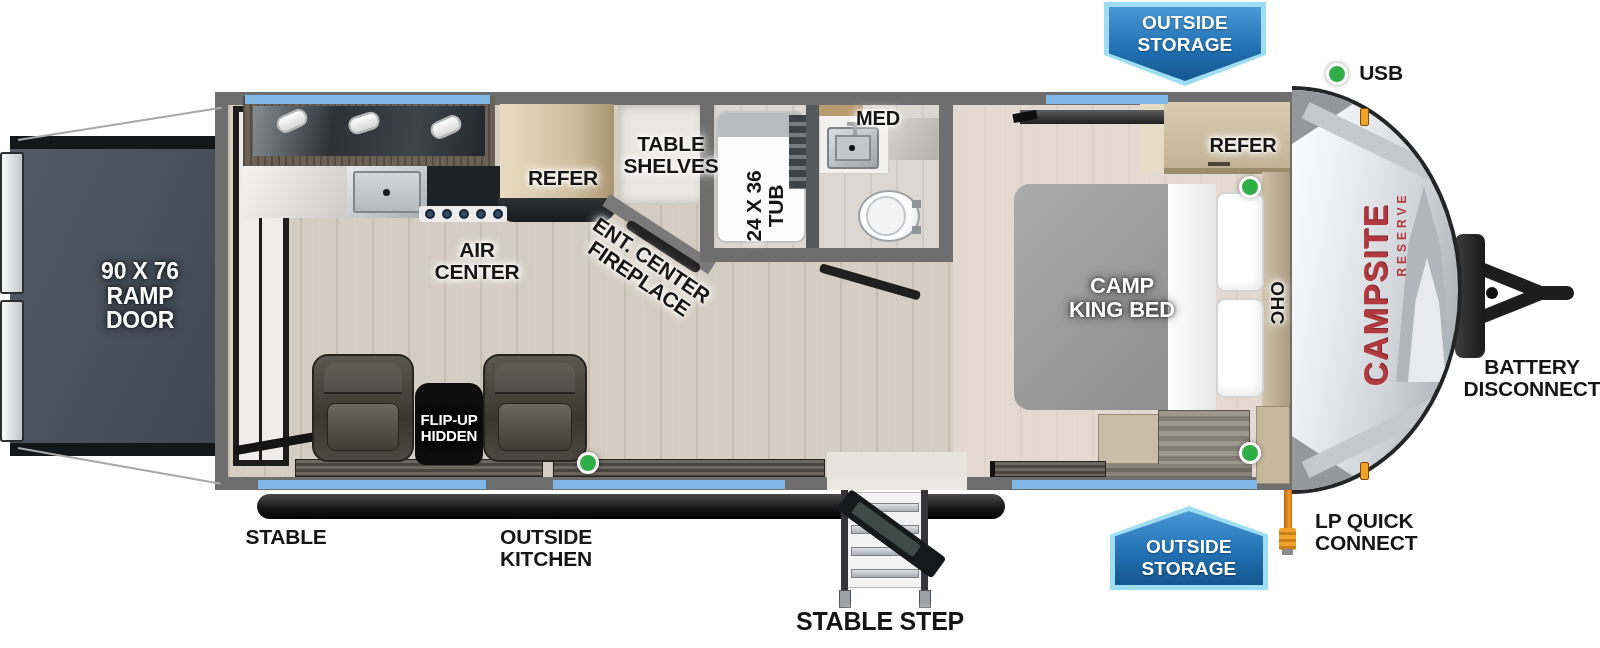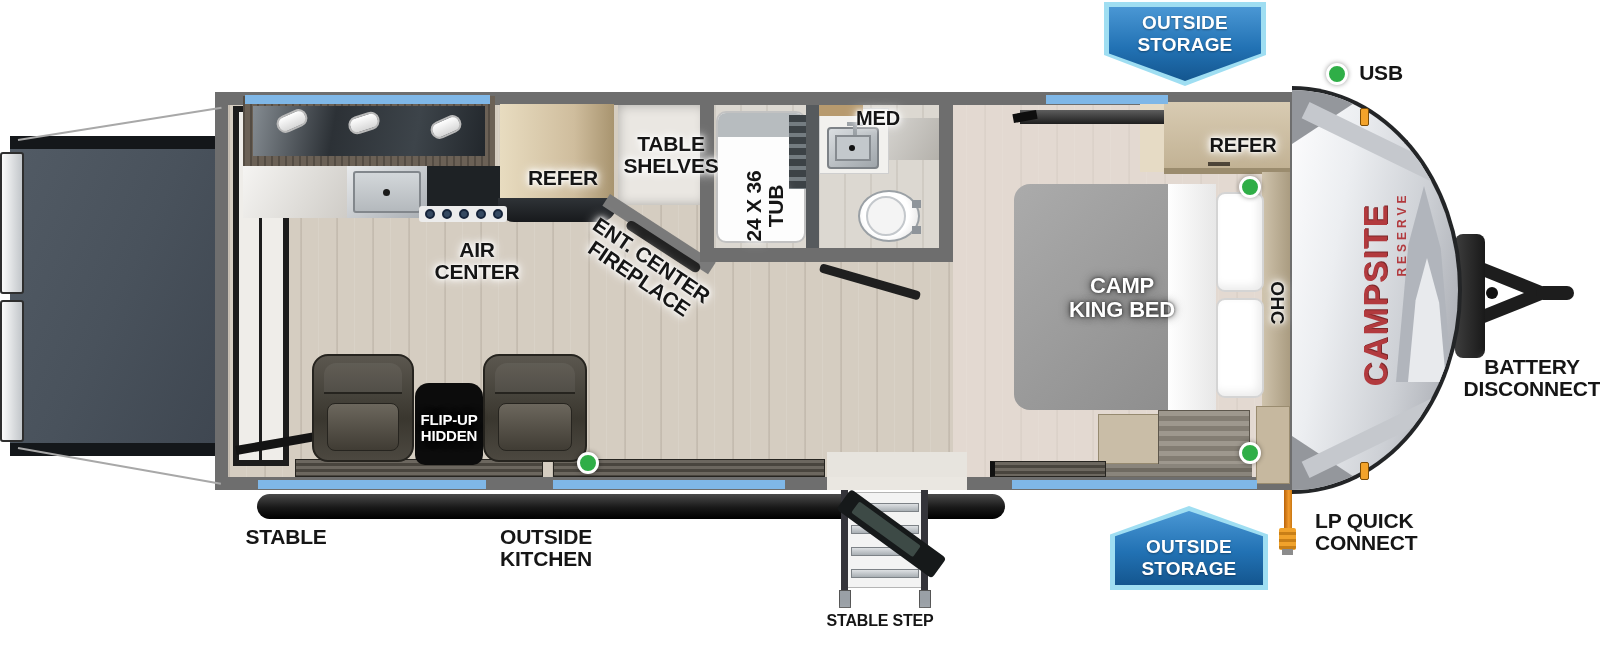--- a/index.html
+++ b/index.html
@@ -21,21 +21,21 @@
   #lbl-fireplace{left:645px;top:270px;font-size:21px;transform:translate(-50%,-50%) rotate(34deg);}
   #lbl-tub{left:765px;top:206px;font-size:21px;transform:translate(-50%,-50%) rotate(-90deg);}
   #lbl-med{left:878px;top:119px;font-size:20px;}
   #lbl-bed{left:1122px;top:298px;font-size:22px;}
   #lbl-ward{left:1243px;top:146px;font-size:20px;}
   #lbl-ohc{left:1277px;top:303px;font-size:19px;letter-spacing:.5px;transform:translate(-50%,-50%) rotate(90deg);}
   #lbl-fliptable{left:449px;top:428px;font-size:15px;}
   #lbl-usb{left:1381px;top:73px;font-size:21px;}
   #lbl-battery{left:1532px;top:378px;font-size:21px;}
   #lbl-lp{left:1315px;top:510px;font-size:21px;text-align:left;transform:none;}
-  #lbl-stablestep{left:880px;top:621px;font-size:16px;}
+  #lbl-stablestep{left:880px;top:621px;font-size:25px;}
   #lbl-awning{left:286px;top:537px;font-size:21px;}
   #lbl-outkitchen{left:546px;top:548px;font-size:21px;}
 
   
   .banner{position:absolute;z-index:50;}
   .banner .shell{position:absolute;left:0;top:0;width:100%;height:100%;background:#9fdef2;}
   .banner .fill{position:absolute;left:5px;top:5px;right:5px;bottom:5px;
                 background:linear-gradient(180deg,#4a97d4 0%,#2272b4 55%,#145license089 100%);}
   .banner .fill{background:linear-gradient(180deg,#4a97d4 0%,#2272b4 55%,#14568f 100%);}
   #banner-top{left:1104px;top:2px;width:162px;height:84px;}
@@ -396,20 +396,23 @@
     <div class="fill"></div>
     <div class="banner-text">OUTSIDE
 STORAGE</div>
   </div>
 
   <div class="dot" id="dot-usb"></div>
   <div class="dot" id="dot-ward"></div>
   <div class="dot" id="dot-dresser"></div>
   <div class="dot" id="dot-kitchen"></div>
 
+  <div class="lbl white" id="lbl-ramp">90 X 76
+RAMP
+DOOR</div>
   <div class="lbl" id="lbl-airfryer">AIR
 CENTER</div>
   <div class="lbl" id="lbl-refer">REFER</div>
   <div class="lbl" id="lbl-hidden">TABLE
 SHELVES</div>
   <div class="lbl" id="lbl-fireplace">ENT. CENTER
 FIREPLACE</div>
   <div class="lbl" id="lbl-tub">24 X 36
 TUB</div>
   <div class="lbl" id="lbl-med">MED</div>

